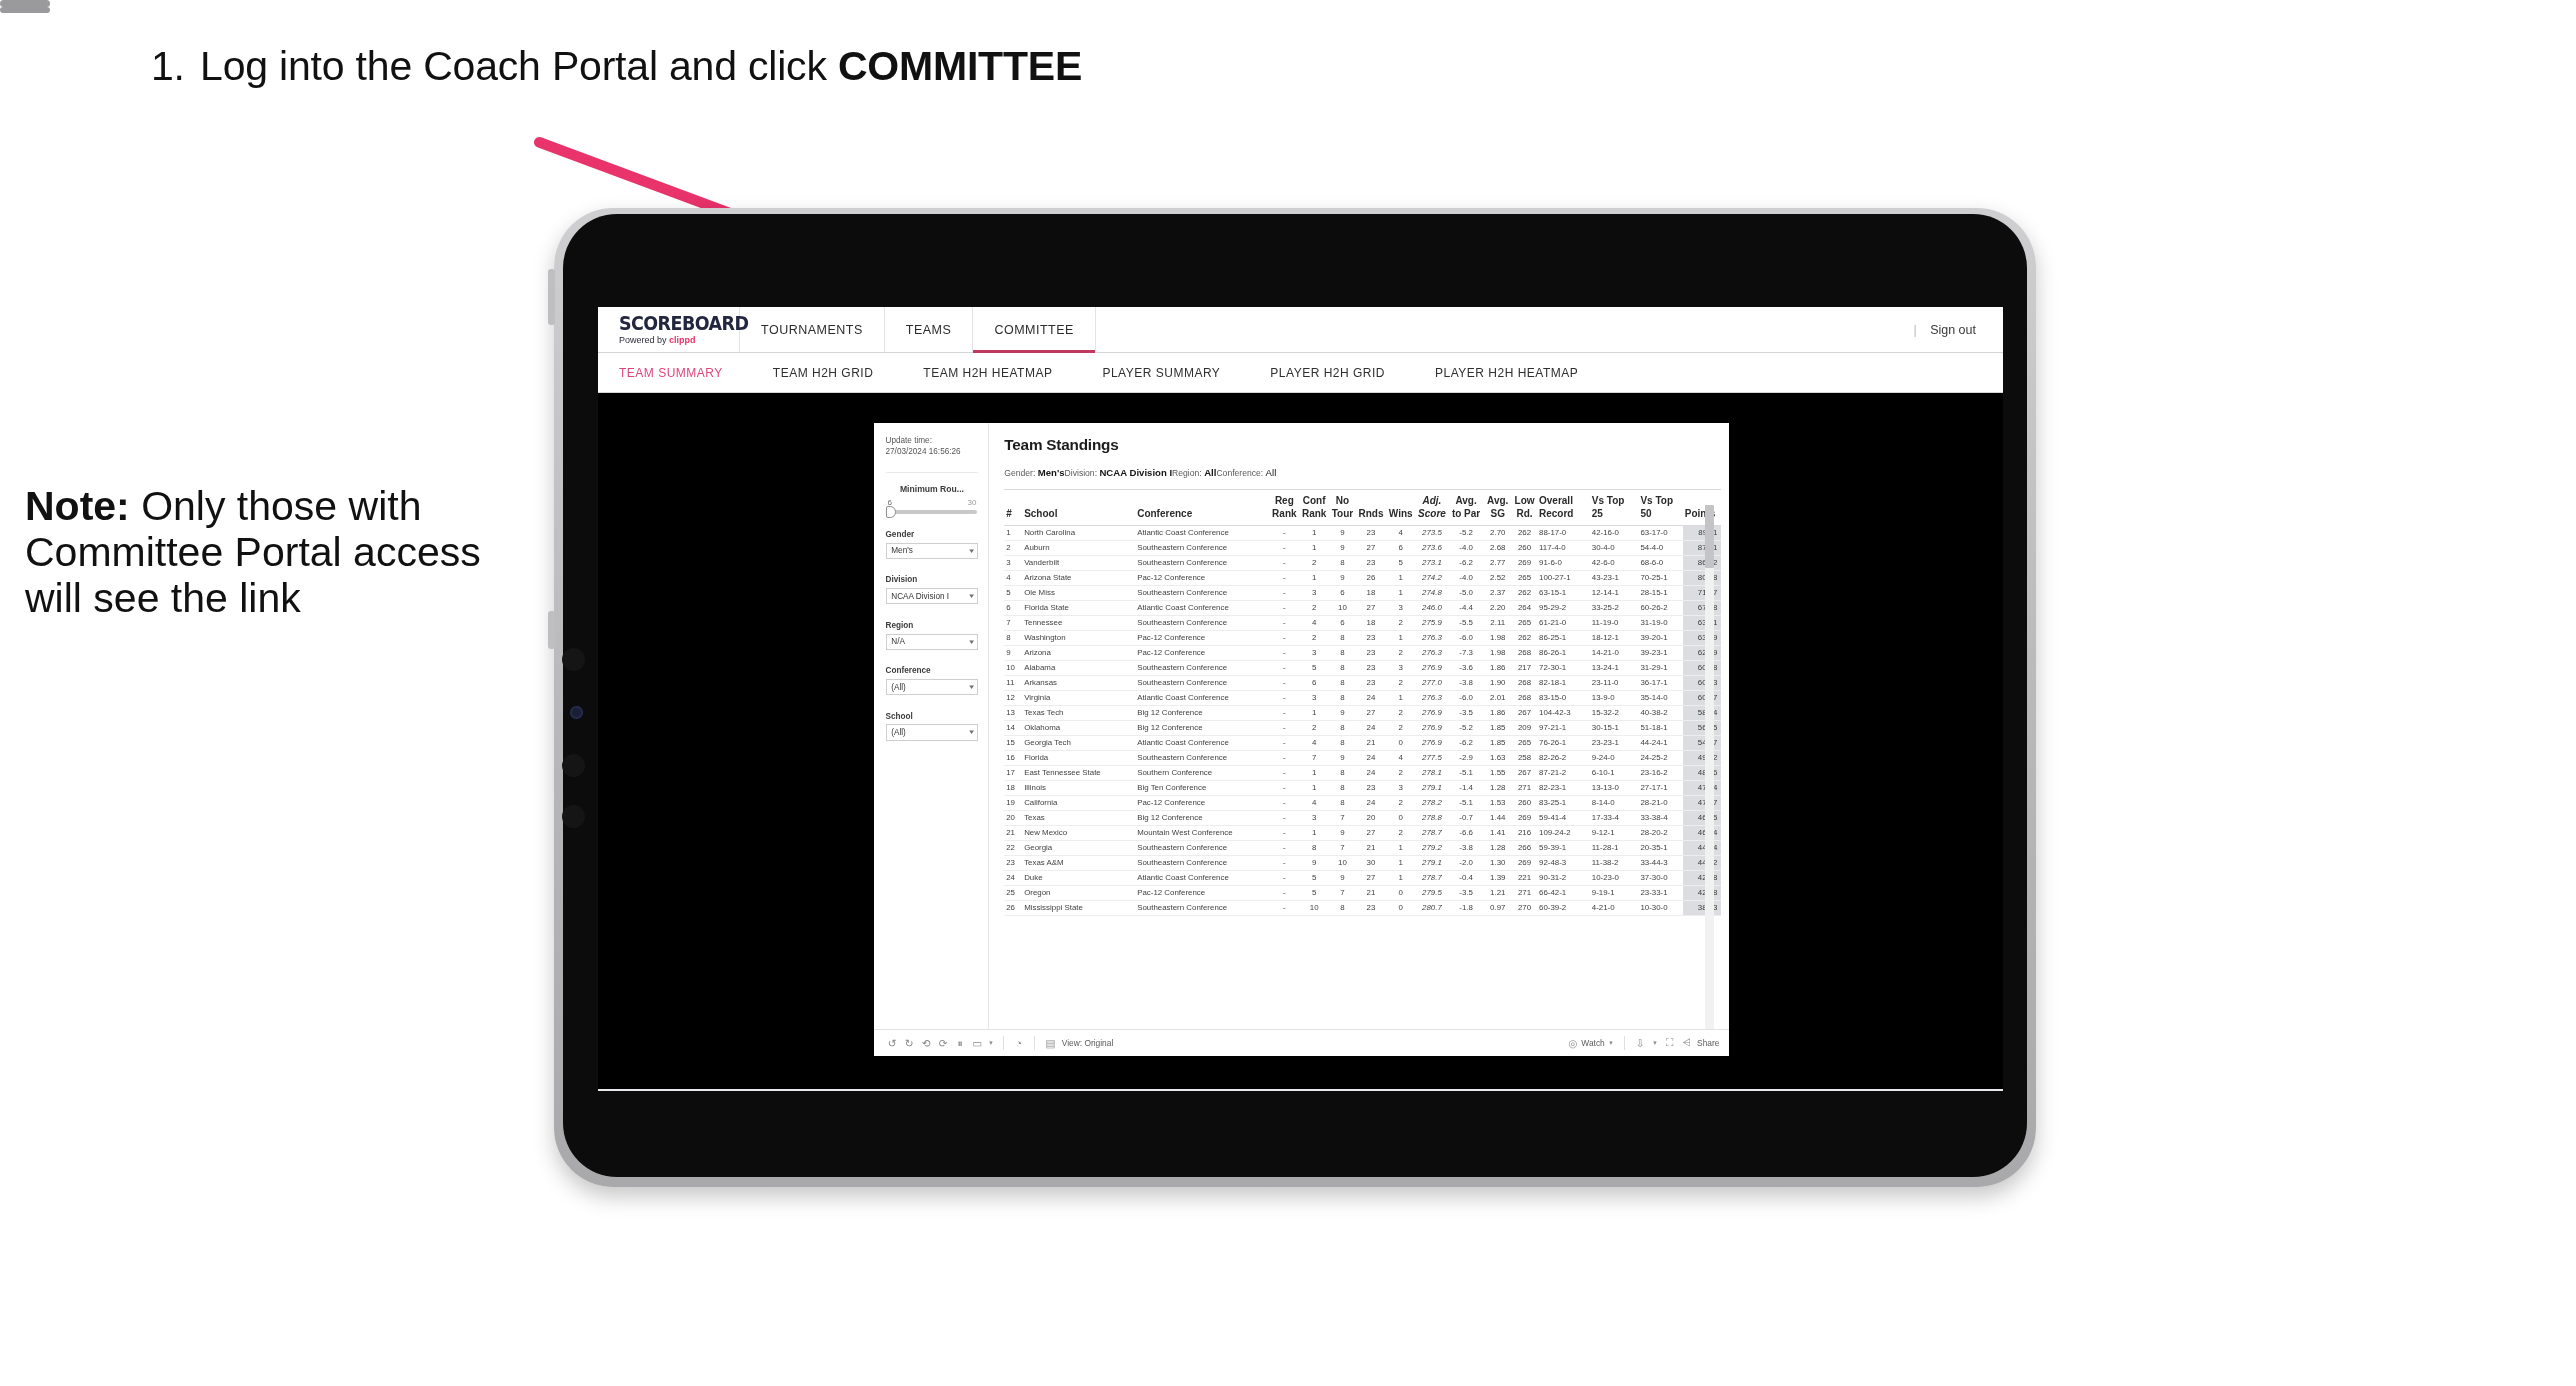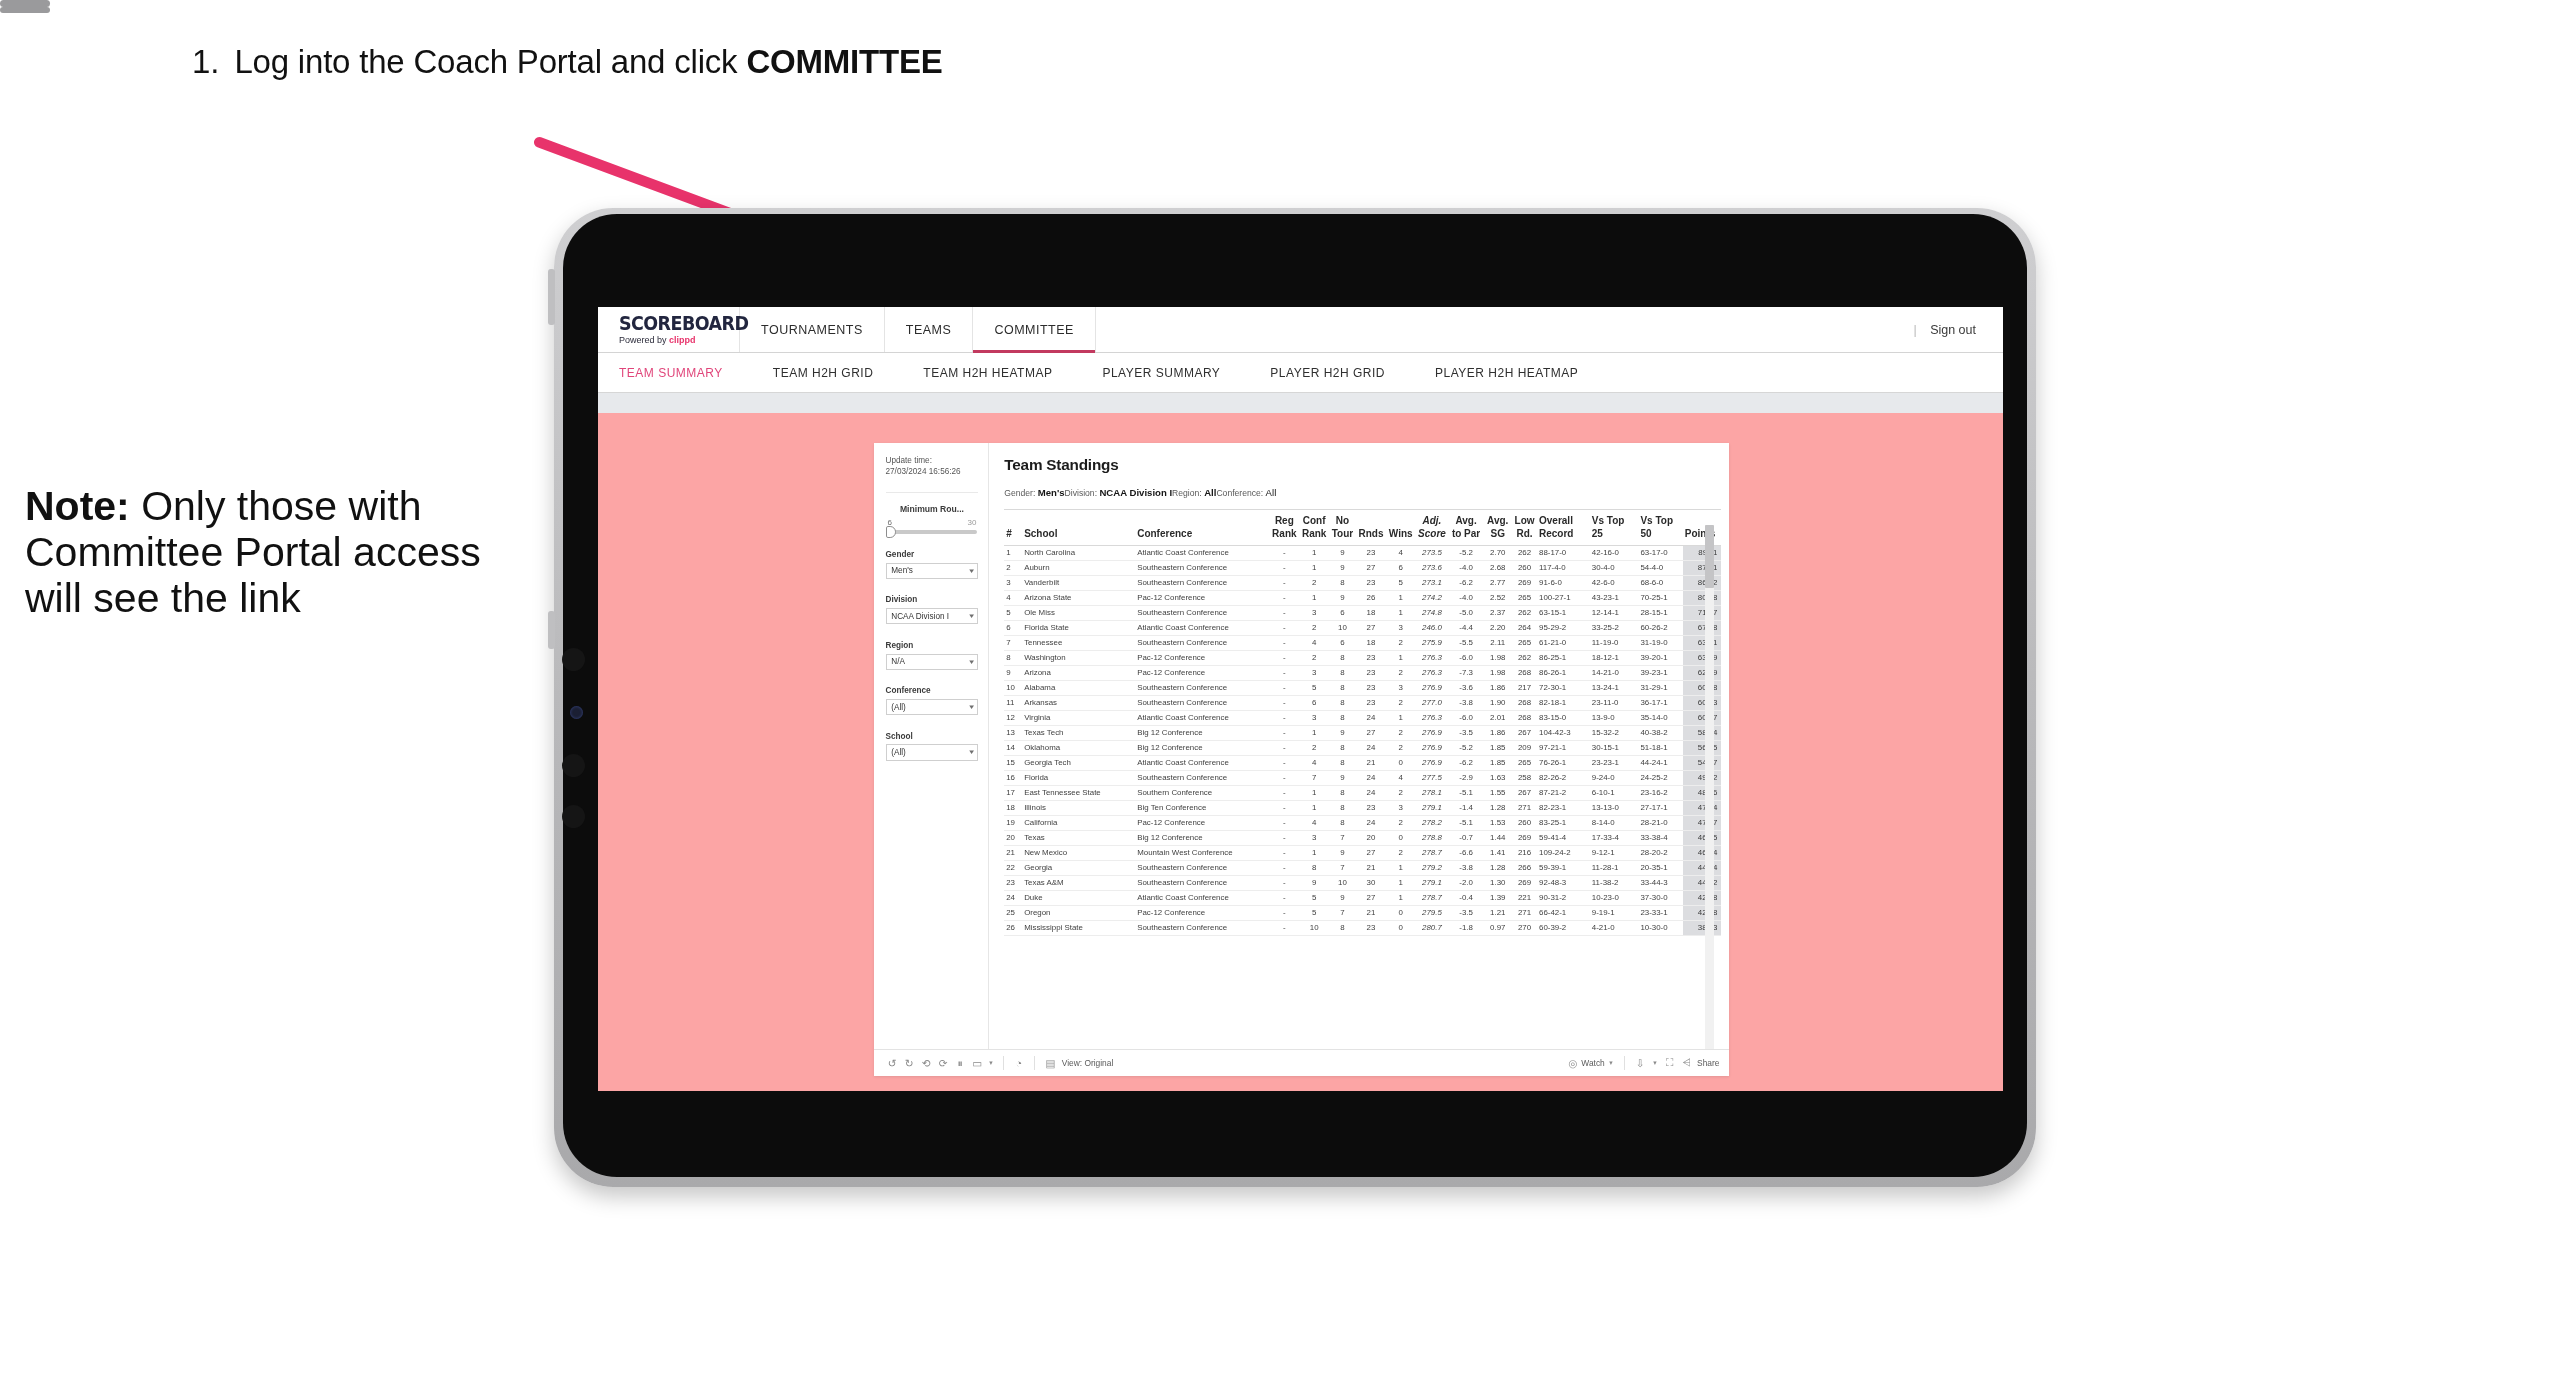--- a/index.html
+++ b/index.html
@@ -8,25 +8,24 @@
     background: #ffffff;
     font-family: "Liberation Sans", sans-serif;
     overflow: hidden;
   }
   #stage { position: relative; width: 2576px; height: 1386px; background:#fff; }
 
   
   .slide-heading {
     position: absolute;
     left: 151px; top: 43px;
-    font-size: 33px;
+    font-size: 41px;
     color: #111;
     letter-spacing: -0.2px;
     white-space: nowrap;
-    margin-left: 41px;
   }
   .slide-heading .num { margin-right: 15.3px; }
   .slide-heading b { font-weight: 700; }
 
   .note-block {
     position: absolute;
     left: 25px; top: 484px;
     width: 499px;
     font-size: 41px;
     line-height: 1.12;
@@ -115,21 +114,21 @@
     border-bottom:1px solid #d6d6d6;
   }
   .subnav-item {
     font-size:12px; color:#2f2f2f; letter-spacing:0.5px;
     padding:0 17px; cursor:pointer; white-space:nowrap;
   }
   .subnav-item:first-child { padding-left:0; }
   .subnav-item.active { color:#e0457a; }
 
   
-  .viz-area { position:relative; height:696px; background:#fca5a5;margin-top:20px; }
+  .viz-area { position:relative; height:696px; background:#000000; }
 
   .viz-card {
     position:absolute; left:276px; top:30px;
     width:855px; height:633px;
     background:#fff;
     box-shadow:0 1px 2.9px rgba(0,0,0,0.10);
     display:flex; flex-direction:column;
   }
   .viz-body { flex:1; display:flex; overflow:hidden; }
 

